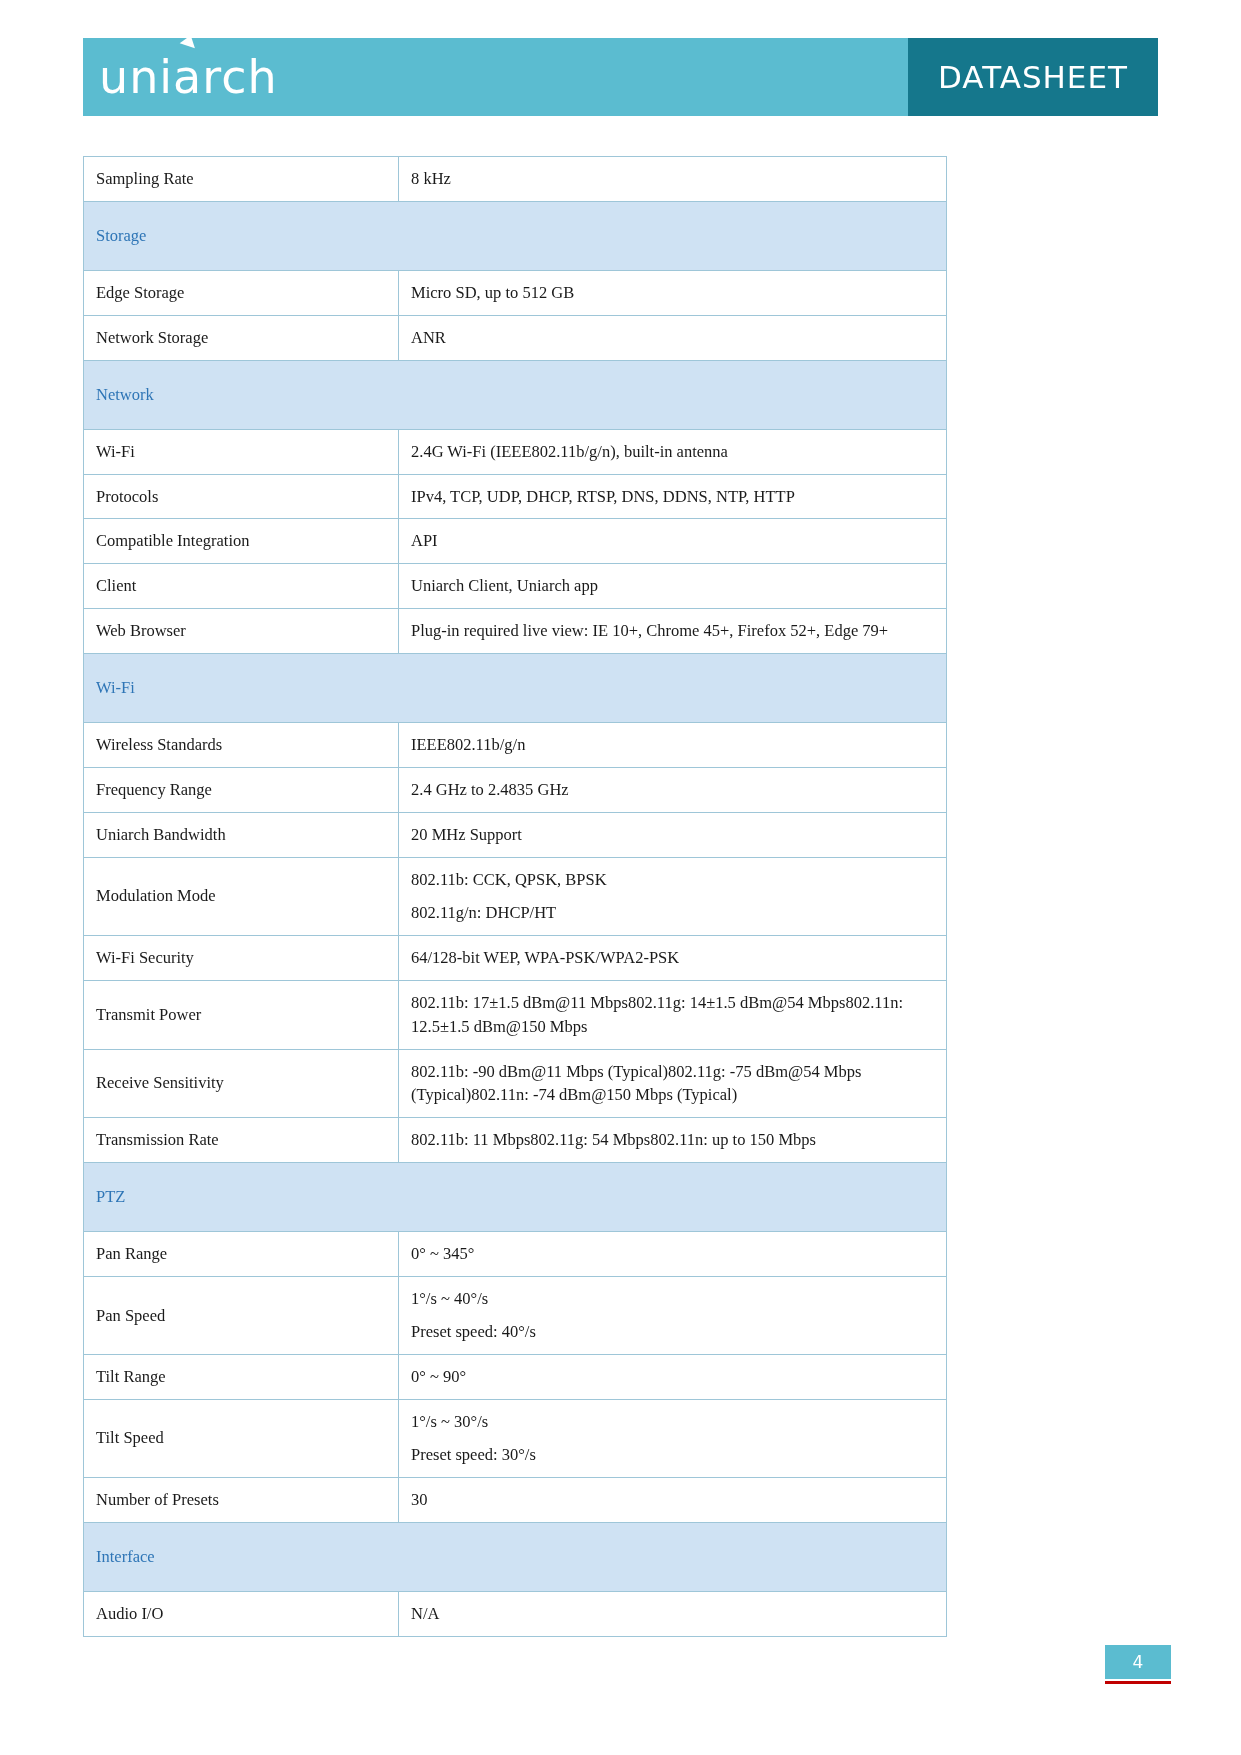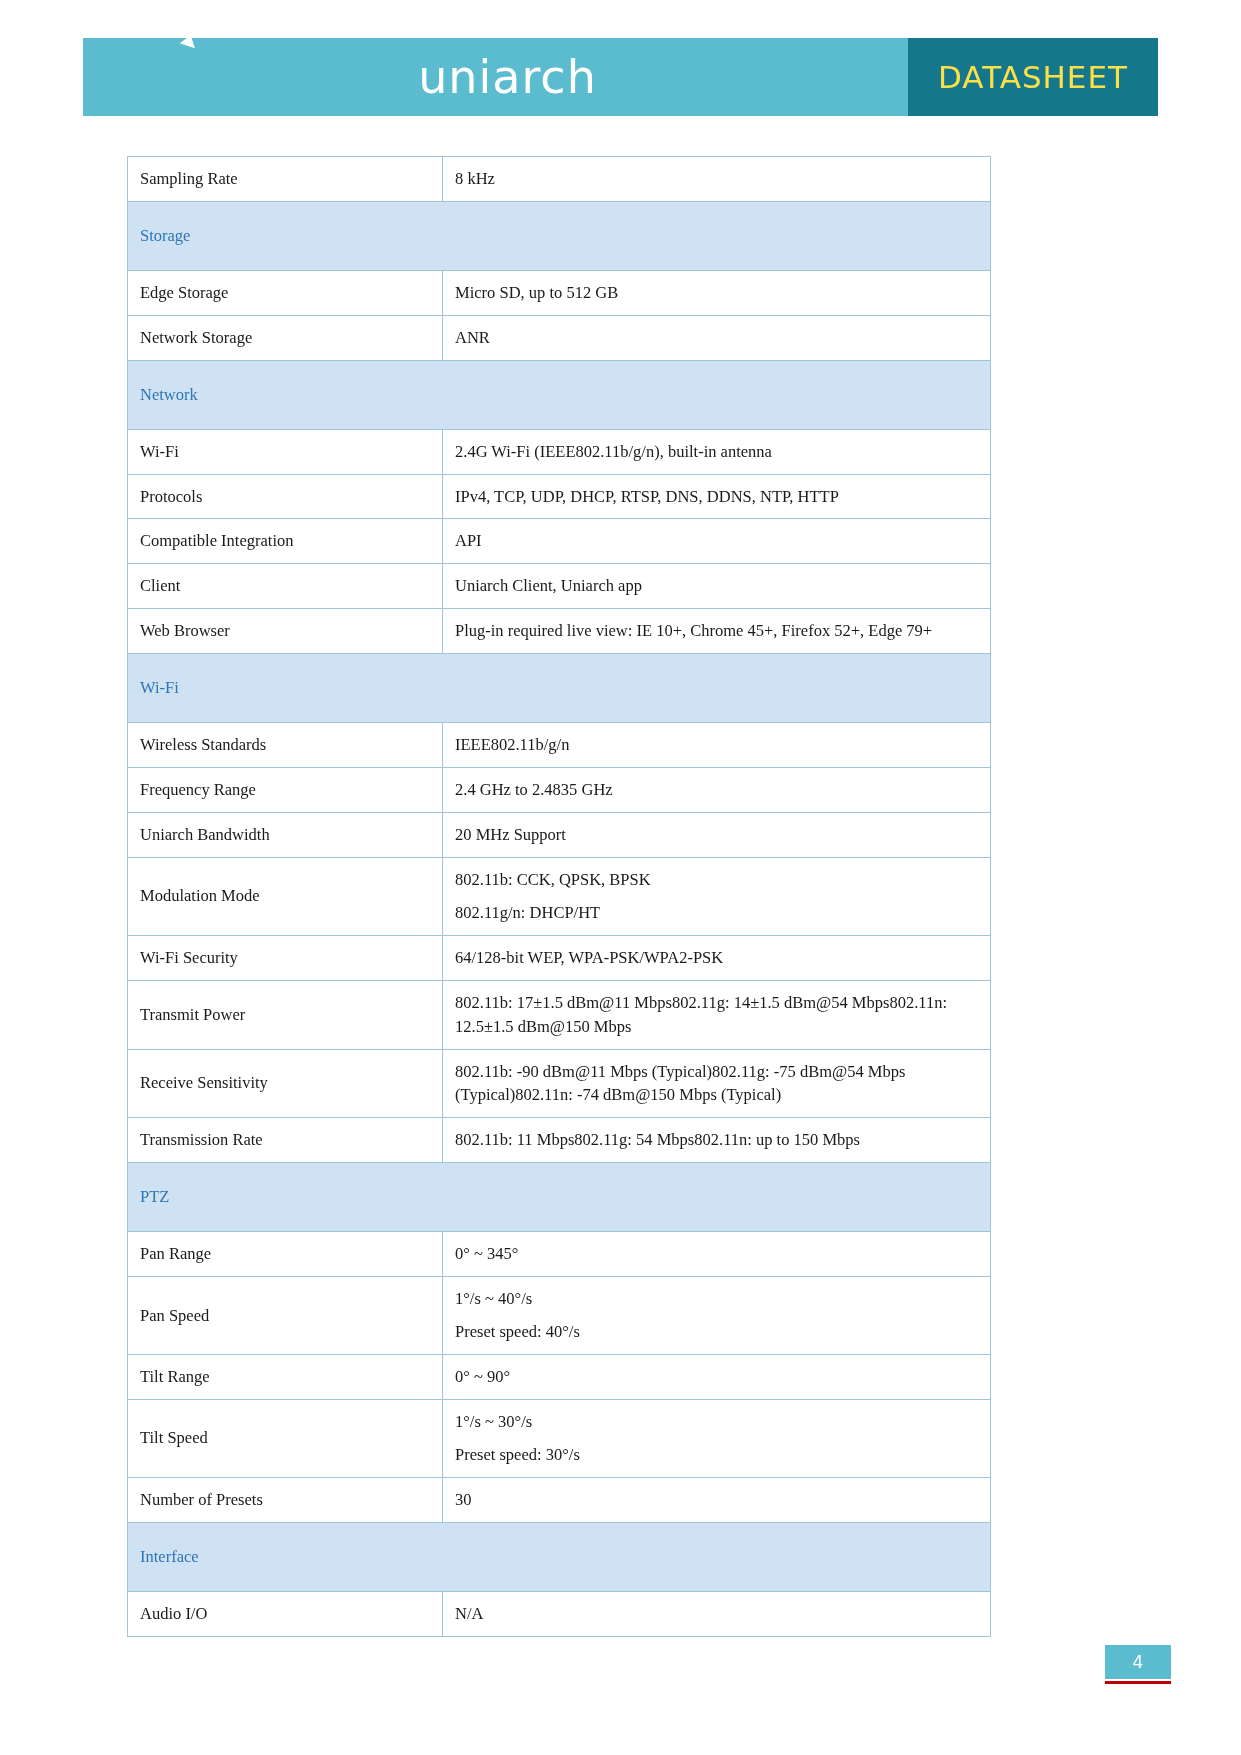--- a/index.html
+++ b/index.html
@@ -27,23 +27,22 @@
     top: 38px;
     width: 1075px;
     height: 78px;
     display: flex;
   }
   .header-logo {
     flex: 0 0 825px;
     background: #5bbcd0;
     display: flex;
     align-items: center;
-    padding-left: 24px;
+    padding-left: 16px;
     box-sizing: border-box;
-    justify-content: center;
   }
   .logo-text {
     font-family: "DejaVu Sans", sans-serif;
     font-size: 46px;
     letter-spacing: 1px;
     color: #ffffff;
     font-weight: 400;
     position: relative;
     line-height: 1;
   }
@@ -57,36 +56,35 @@
     border-right: 8px solid transparent;
     border-bottom: 11px solid #ffffff;
     transform: rotate(18deg);
   }
   .header-title {
     flex: 1 1 auto;
     background: #15778c;
     display: flex;
     align-items: center;
     justify-content: center;
-    color: #fde047;
+    color: #ffffff;
     font-family: "DejaVu Sans", sans-serif;
     font-size: 31px;
     letter-spacing: 1px;
   }
 
   
   .spec-table {
     position: absolute;
     left: 83px;
     top: 156px;
     width: 864px;
     border-collapse: collapse;
     table-layout: fixed;
     font-size: 16.5px;
-    margin-left: 44px;
   }
   .spec-table td {
     border: 1px solid #9ec6d8;
     padding: 10px 12px;
     vertical-align: middle;
     line-height: 1.45;
   }
   .col-label {
     width: 290px;
   }

